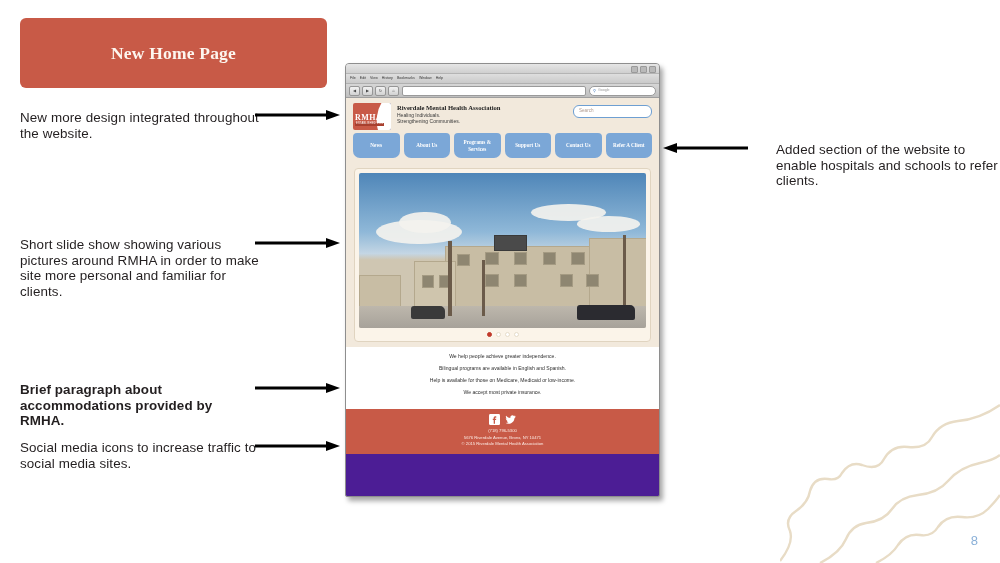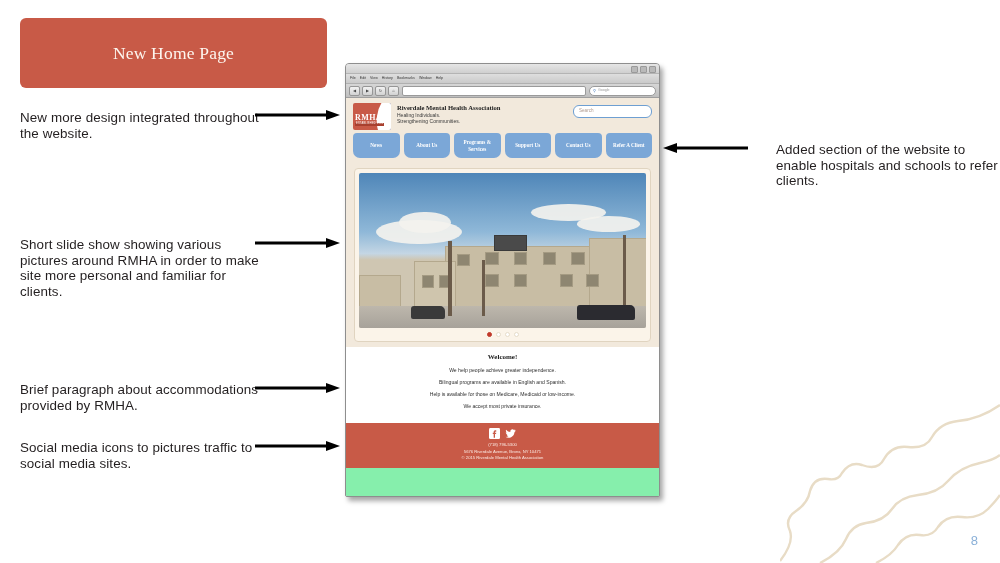--- a/index.html
+++ b/index.html
@@ -36,21 +36,21 @@
     height: 70px;
     background: #c85a47;
     border-radius: 6px;
     display: flex;
     align-items: center;
     justify-content: center;
   }
   .title-banner .title-text {
     color: #fdf6ef;
     font-family: "Liberation Serif", serif;
-    font-weight: normal;
+    font-weight: bold;
     font-size: 17.5px;
     letter-spacing: .2px;
   }
 
   
   .annot {
     position: absolute;
     font-size: 13.4px;
     line-height: 15.6px;
     color: #231f20;
@@ -156,21 +156,21 @@
     align-items: center;
     padding-left: 3px;
     gap: 2px;
   }
   .searchbar .mag { color: #4e80c0; font-size: 4px; line-height: 1; }
   .searchbar .lbl { color: #9a9a9a; font-size: 3.6px; line-height: 1; }
 
   
   .site {
     height: 401px;
-    background: #86efac;
+    background: #4c1d95;
     overflow: hidden;
   }
   .site-header {
     background: #f2e9dc;
     padding: 5px 7px 0 7px;
     display: flex;
     align-items: flex-start;
   }
   .logo {
     width: 38px;
@@ -388,22 +388,22 @@
     <path d="M96 160 Q112 152 118 142 Q126 130 140 132 Q152 134 158 124 Q166 112 182 114 Q198 116 208 106 Q216 98 220 92"></path>
   </g>
 </svg>
 
 <div class="title-banner">
   <span class="title-text">New Home Page</span>
 </div>
 
 <div class="annot left" style="top:110px;">New more design integrated throughout the website.</div>
 <div class="annot left" style="top:237px;">Short slide show showing various pictures around RMHA in order to make site more personal and familiar for clients.</div>
-<div class="annot left" style="top:382px;">Brief paragraph about accommodations provided by RMHA.</div>
-<div class="annot left" style="top:440px;">Social media icons to pictures traffic to social media sites.</div>
+<div class="annot left" style="top:382px;font-weight:bold;">Brief paragraph about accommodations provided by RMHA.</div>
+<div class="annot left" style="top:440px;">Social media icons to increase traffic to social media sites.</div>
 <div class="annot right" style="top:142px;">Added section of the website to enable hospitals and schools to refer clients.</div>
 
 <div class="arrow" style="left:255px; top:109px; width:85px;">
   <svg width="85" height="12" viewBox="0 0 85 12">
       <path d="M0 6 H73" stroke="#000" stroke-width="3" fill="none"></path>
       <path d="M85 6 L71 1 L71 11 Z" fill="#000"></path>
     </svg>
 </div>
 <div class="arrow" style="left:255px; top:237px; width:85px;">
   <svg width="85" height="12" viewBox="0 0 85 12">
@@ -527,21 +527,20 @@
         <div class="dots">
           <i class="on"></i>
           <i></i>
           <i></i>
           <i></i>
         </div>
       </div>
     </div>
 
     <div class="welcome-sec">
-      <div class="welcome-title">Welcome!</div>
       <p>We help people achieve greater independence.</p>
       <p>Bilingual programs are available in English and Spanish.</p>
       <p>Help is available for those on Medicare, Medicaid or low-income.</p>
       <p>We accept most private insurance.</p>
     </div>
 
     <div class="site-footer">
       <div class="social">
         <a>
           <svg width="11" height="11" viewBox="0 0 24 24">

